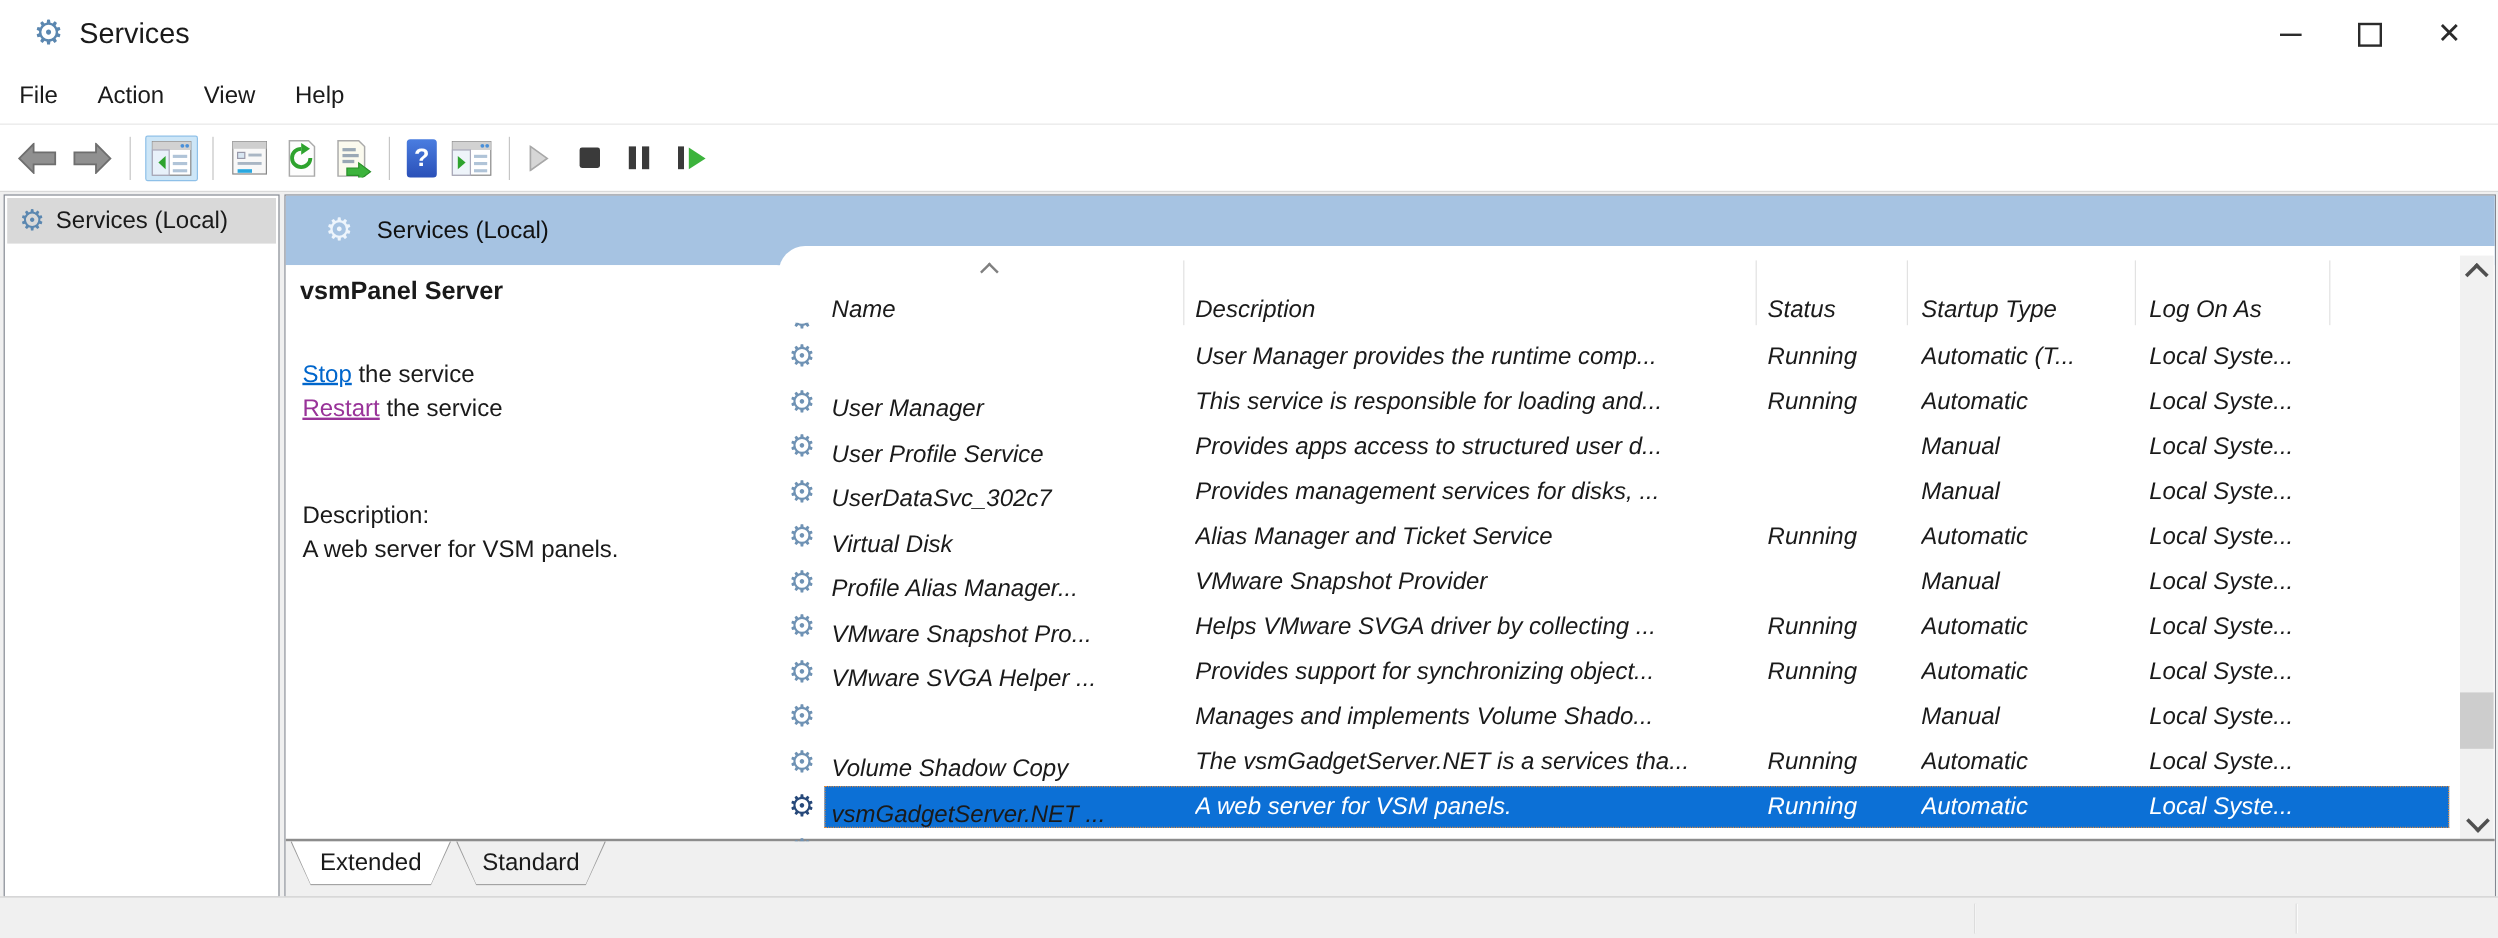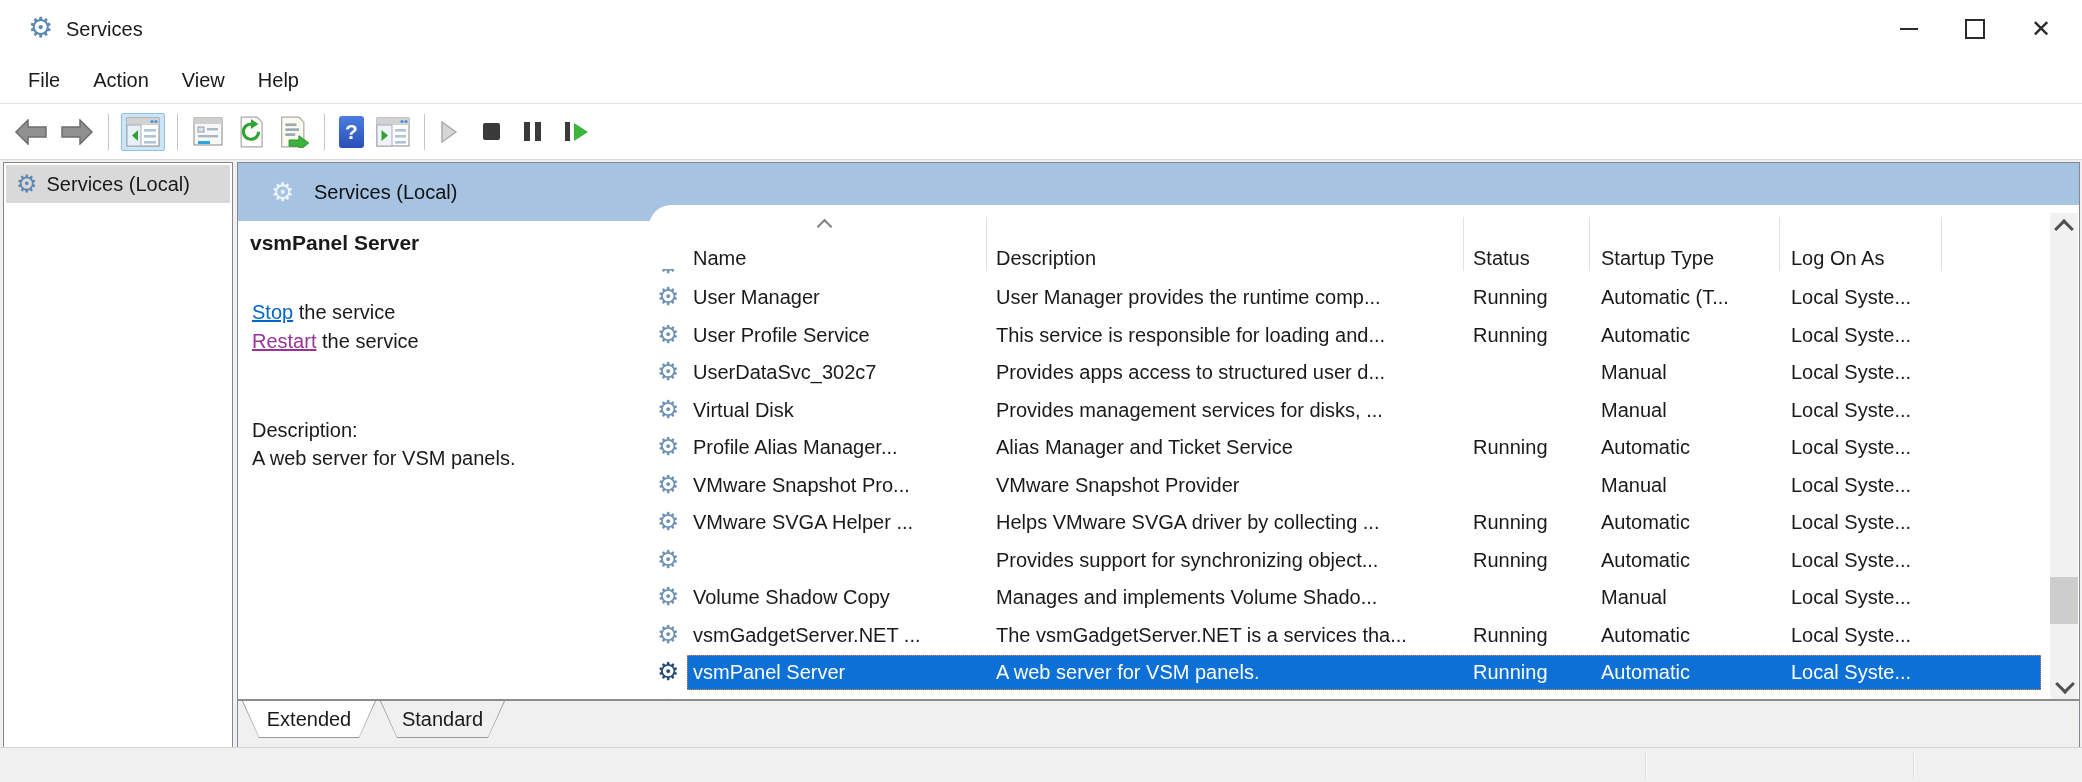--- a/index.html
+++ b/index.html
@@ -2,30 +2,30 @@
 <html><head>
 <meta charset="utf-8">
 <style>
   html,body{margin:0;padding:0;background:#fff;}
   .screen{position:relative;width:2082px;height:782px;background:#fff;overflow:hidden;
           font-family:"Liberation Sans","DejaVu Sans",sans-serif;color:#1a1a1a;}
 
   
   .titlebar{position:absolute;left:0;top:0;right:0;height:58px;background:#fff;}
   .app-gear{position:absolute;left:28px;top:13px;font-size:28px;line-height:30px;color:#5b87b0;font-family:"DejaVu Sans",sans-serif;}
-  .title-text{position:absolute;left:66px;top:0;line-height:58px;font-size:20px;}
+  .title-text{position:absolute;left:66px;top:0;line-height:58px;font-size:24px;}
   .win-controls{position:absolute;right:8px;top:0;height:58px;display:flex;}
   .wc{width:66px;height:58px;display:flex;align-items:center;justify-content:center;}
   .wc-min{width:18px;height:2px;background:#2b2b2b;}
   .wc-max{width:16px;height:16px;border:2px solid #2b2b2b;}
   .wc-close{font-size:24px;color:#2b2b2b;line-height:1;}
 
   
   .menubar{position:absolute;left:0;top:58px;right:0;height:45px;display:flex;align-items:center;
-           padding-left:22px;gap:21px;font-size:20px;background:#fff;border-bottom:1px solid #e4e4e4;text-align:right;}
+           padding-left:10px;gap:21px;font-size:20px;background:#fff;border-bottom:1px solid #e4e4e4;text-align:right;}
   .menu-item{padding:2px 6px;}
 
   
   .toolbar{position:absolute;left:0;top:104px;right:0;height:55px;background:#fff;border-bottom:1px solid #dadada;
            display:flex;align-items:center;padding-left:8px;}
   .tbtn{display:flex;align-items:center;justify-content:center;margin:0 6px;}
   .tsep{width:1px;height:36px;background:#c6c6c6;margin:0 8px;}
   .tb-active{background:#cde6f7;border:1px solid #8ec0e8;border-radius:2px;padding:3px 4px;margin:0 4px;}
   .help-box{width:25px;height:32px;border-radius:3px;background:linear-gradient(#4a7de0,#2a50b8);
             color:#fff;font-weight:bold;font-size:21px;display:flex;align-items:center;justify-content:center;}
@@ -52,30 +52,30 @@
   .line-stop{position:absolute;left:14px;top:80px;}
   .line-restart{position:absolute;left:14px;top:109px;}
   a.svc-link{text-decoration:underline;cursor:pointer;}
   .link-stop{color:#0066cc;}
   .link-restart{color:#993399;}
   .desc-label{position:absolute;left:14px;top:198px;}
   .desc-text{position:absolute;left:14px;top:226px;}
 
   
   .list-panel{position:absolute;left:411px;top:42px;width:1430px;height:496px;background:#fff;
-              border-top-left-radius:22px;overflow:hidden;}
+              border-top-left-radius:22px;overflow:hidden;font-style:italic;}
   .list-header{position:absolute;left:0;top:0;right:0;height:74px;font-size:20px;}
   .hsep{position:absolute;top:12px;width:1px;height:54px;background:#e2e2e2;}
   .hlabel{position:absolute;top:42px;white-space:nowrap;}
   .sort-caret{position:absolute;left:170px;top:16px;width:9px;height:9px;border-left:2px solid #808080;border-top:2px solid #808080;transform:rotate(45deg);}
   .rows{position:absolute;left:0;top:74px;right:32px;}
   .row{position:relative;height:37.5px;font-size:20px;}
   .gear{position:absolute;left:8px;top:4px;font-size:25px;line-height:28px;color:#6f92b4;font-family:"DejaVu Sans",sans-serif;z-index:2;}
   .cell{position:absolute;top:7px;white-space:nowrap;overflow:hidden;z-index:2;}
-  .c-name{left:44px;width:288px;}
+  .c-name{left:44px;width:288px;margin-top:44px;}
   .c-desc{left:347px;width:465px;}
   .c-status{left:824px;width:112px;}
   .c-startup{left:952px;width:172px;}
   .c-logon{left:1142px;width:200px;}
   .row.selected .sel-band{position:absolute;left:38px;right:6px;top:1px;bottom:2px;background:#0c70d6;
         outline:1px dotted #e08a3c;outline-offset:-1px;z-index:1;}
   .row.selected .cell{color:#fff;}
   .row.selected .gear{color:#27497a;}
   .sliver{position:absolute;overflow:hidden;z-index:1;}
 

